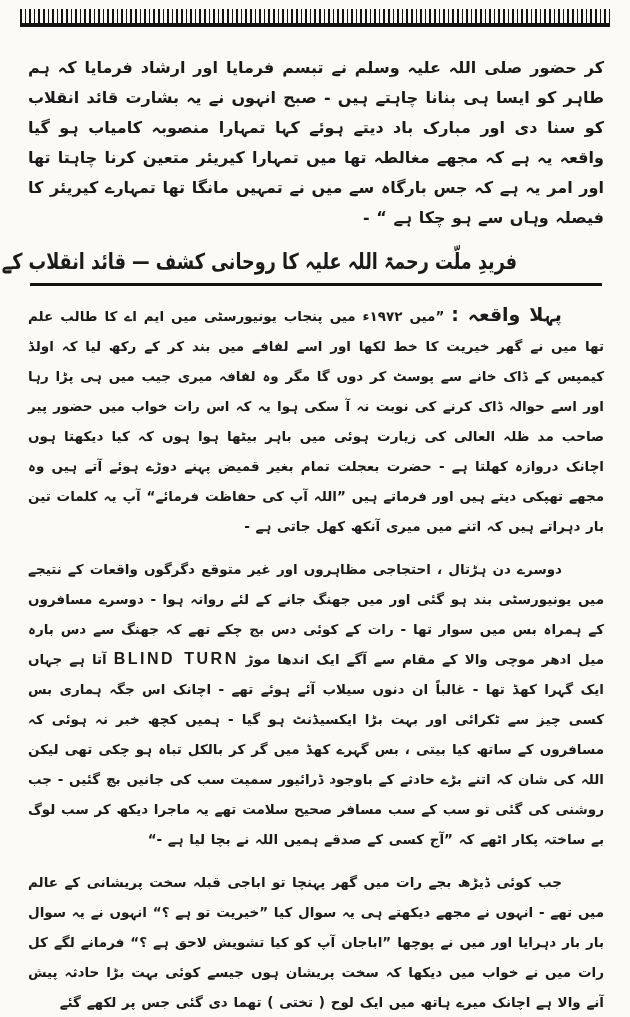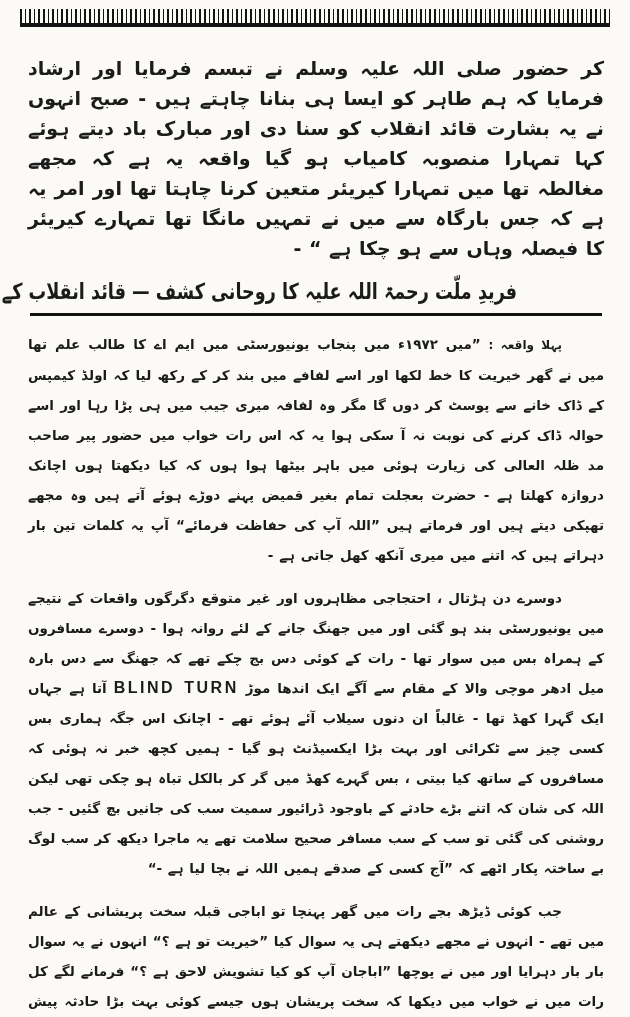--- a/index.html
+++ b/index.html
@@ -20,21 +20,21 @@
     background:repeating-linear-gradient(90deg,#141414 0 1.6px,transparent 1.6px 4.6px);
     border-bottom:4px solid #141414;
   }
   .content{
     direction:rtl;
     text-align:justify;
     padding:0 26px 0 28px;
   }
   .intro{
     margin:26px 0 0;
-    font-size:19px;
+    font-size:16px;
     font-weight:700;
     line-height:30px;
     word-spacing:1px;
   }
   .heading-wrap{
     margin:16px 2px 0;
     text-align:center;
     border-bottom:3px solid #121212;
     padding-bottom:9px;
   }
@@ -49,21 +49,21 @@
   }
   .body-para{
     margin:13px 0 0;
     font-size:13.5px;
     font-weight:700;
     line-height:30px;
     word-spacing:1px;
   }
   .indent{text-indent:42px;}
   .para-label{
-    font-size:12px;
+    font-size:19px;
     font-weight:700;
   }
   .latin{
     direction:ltr;
     unicode-bidi:embed;
     font-family:"Liberation Sans",sans-serif;
     font-weight:bold;
     font-size:16px;
     letter-spacing:2.5px;
     white-space:nowrap;

